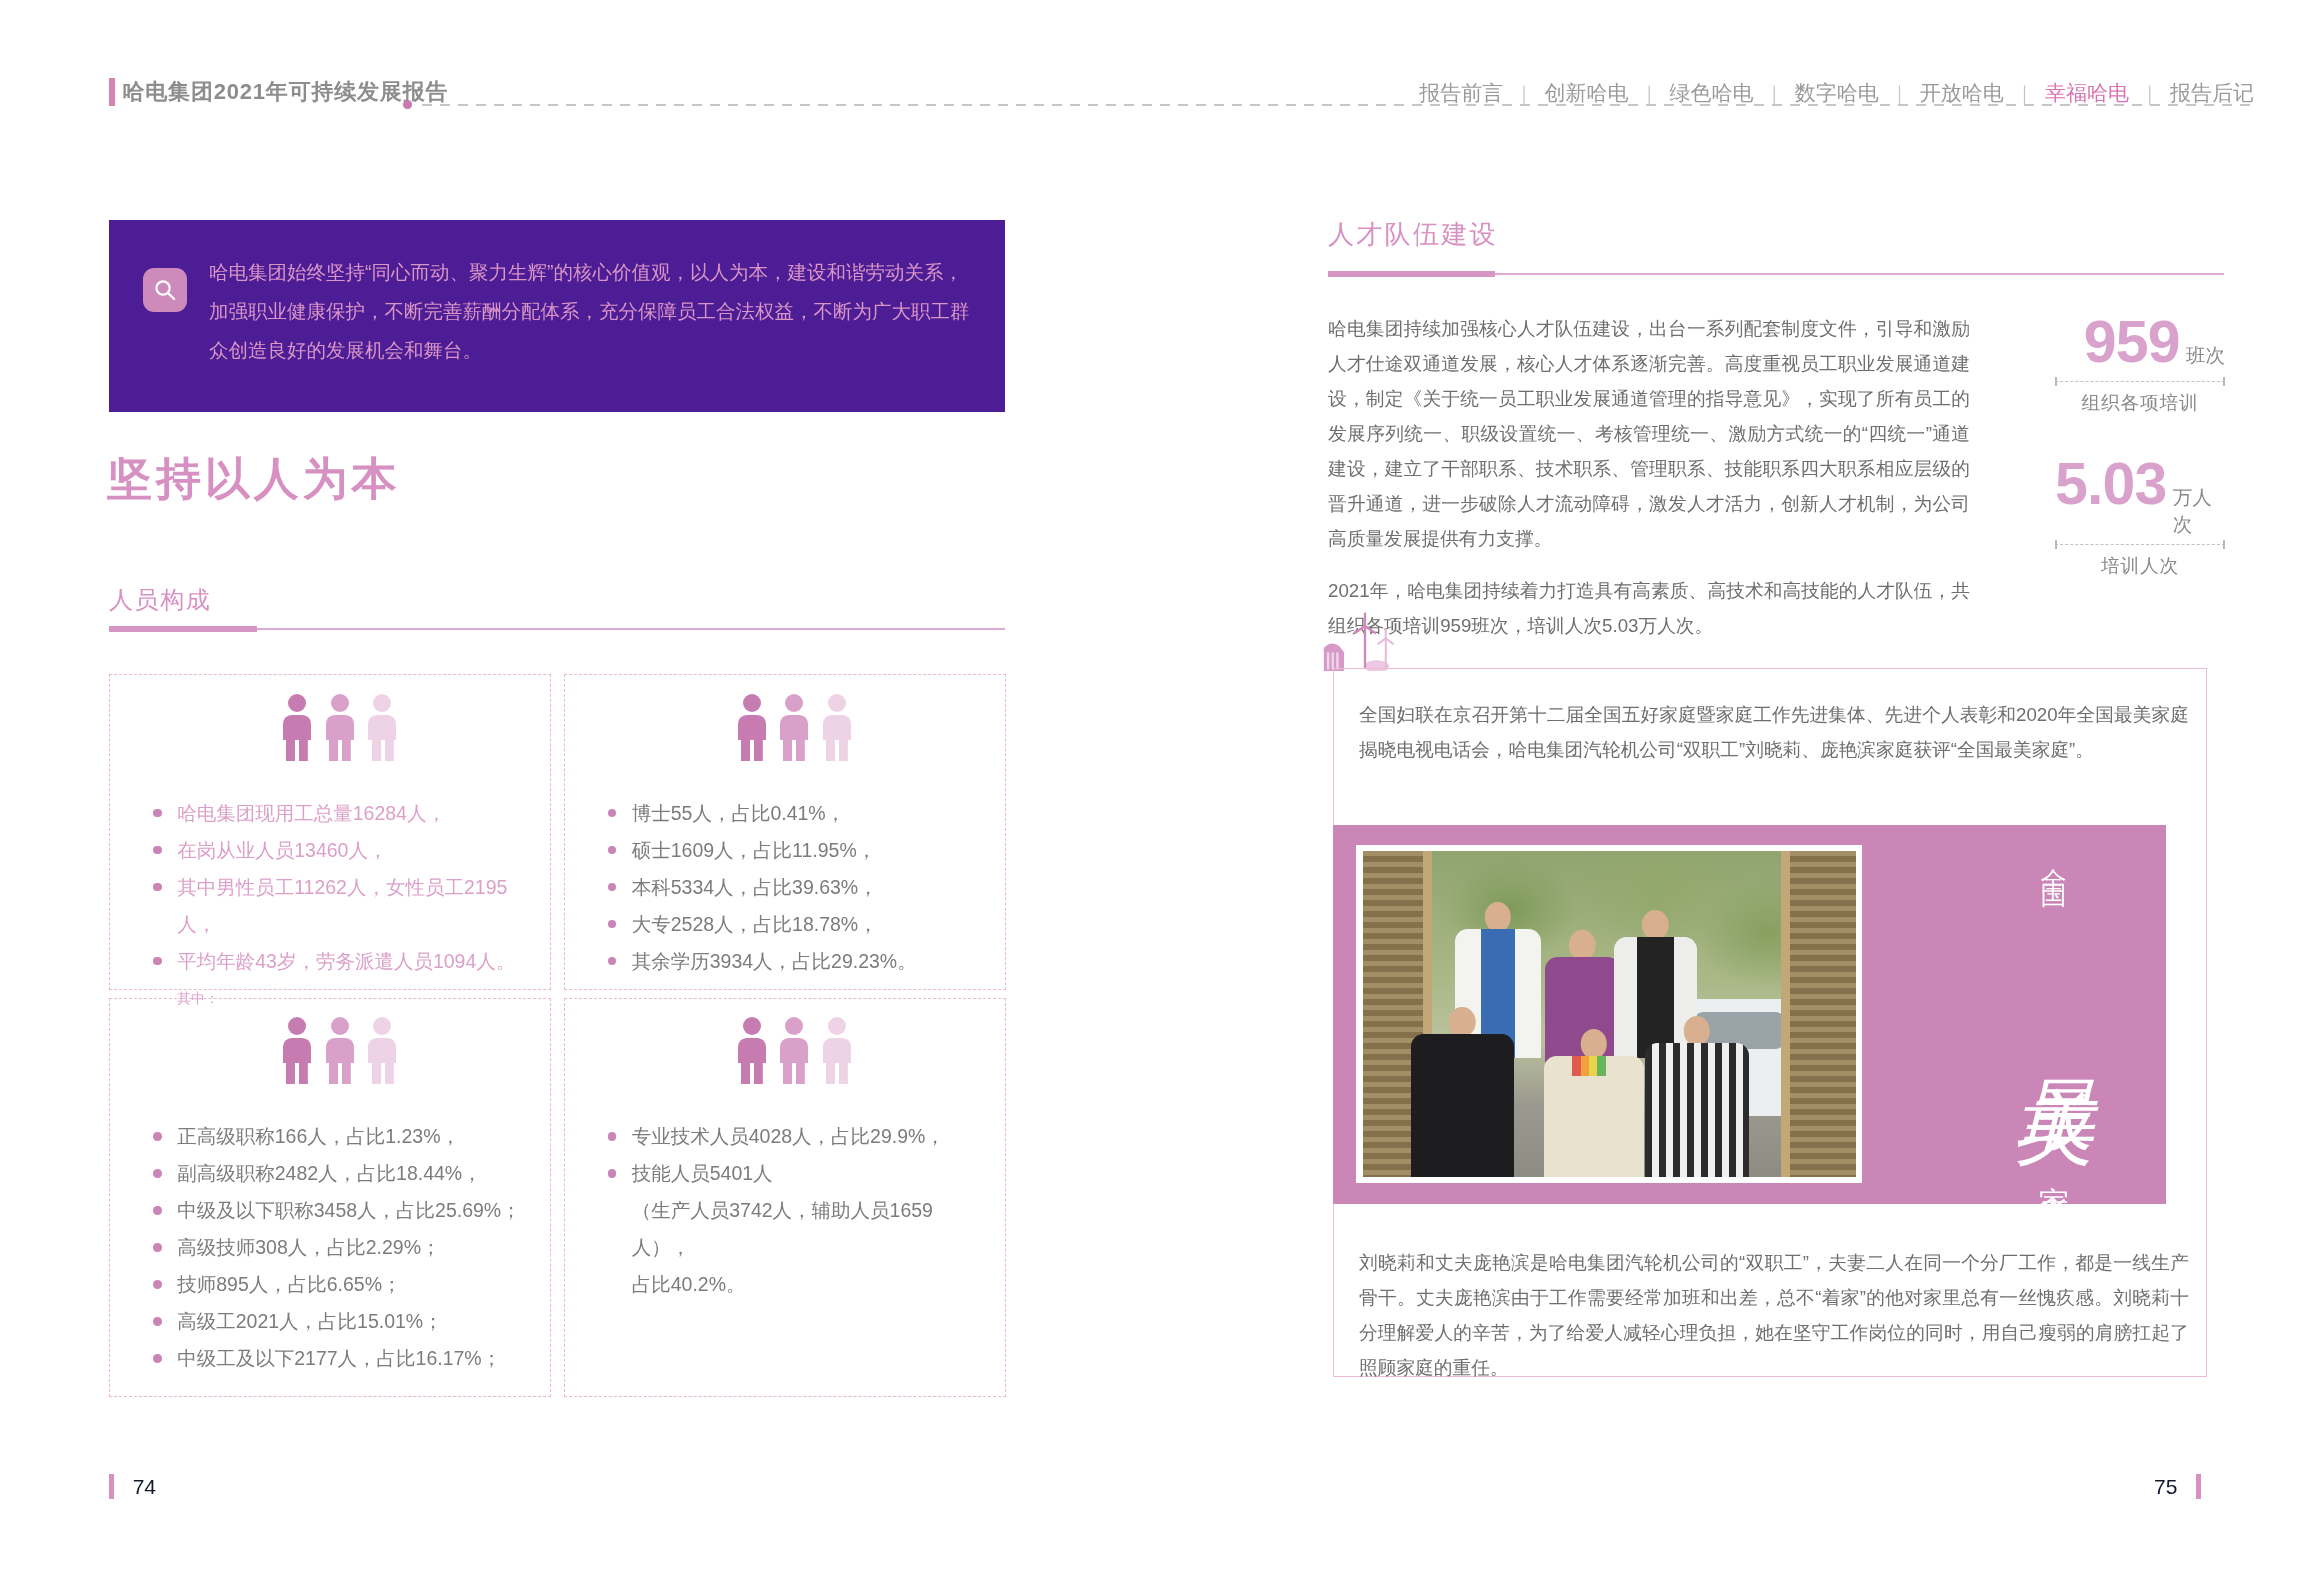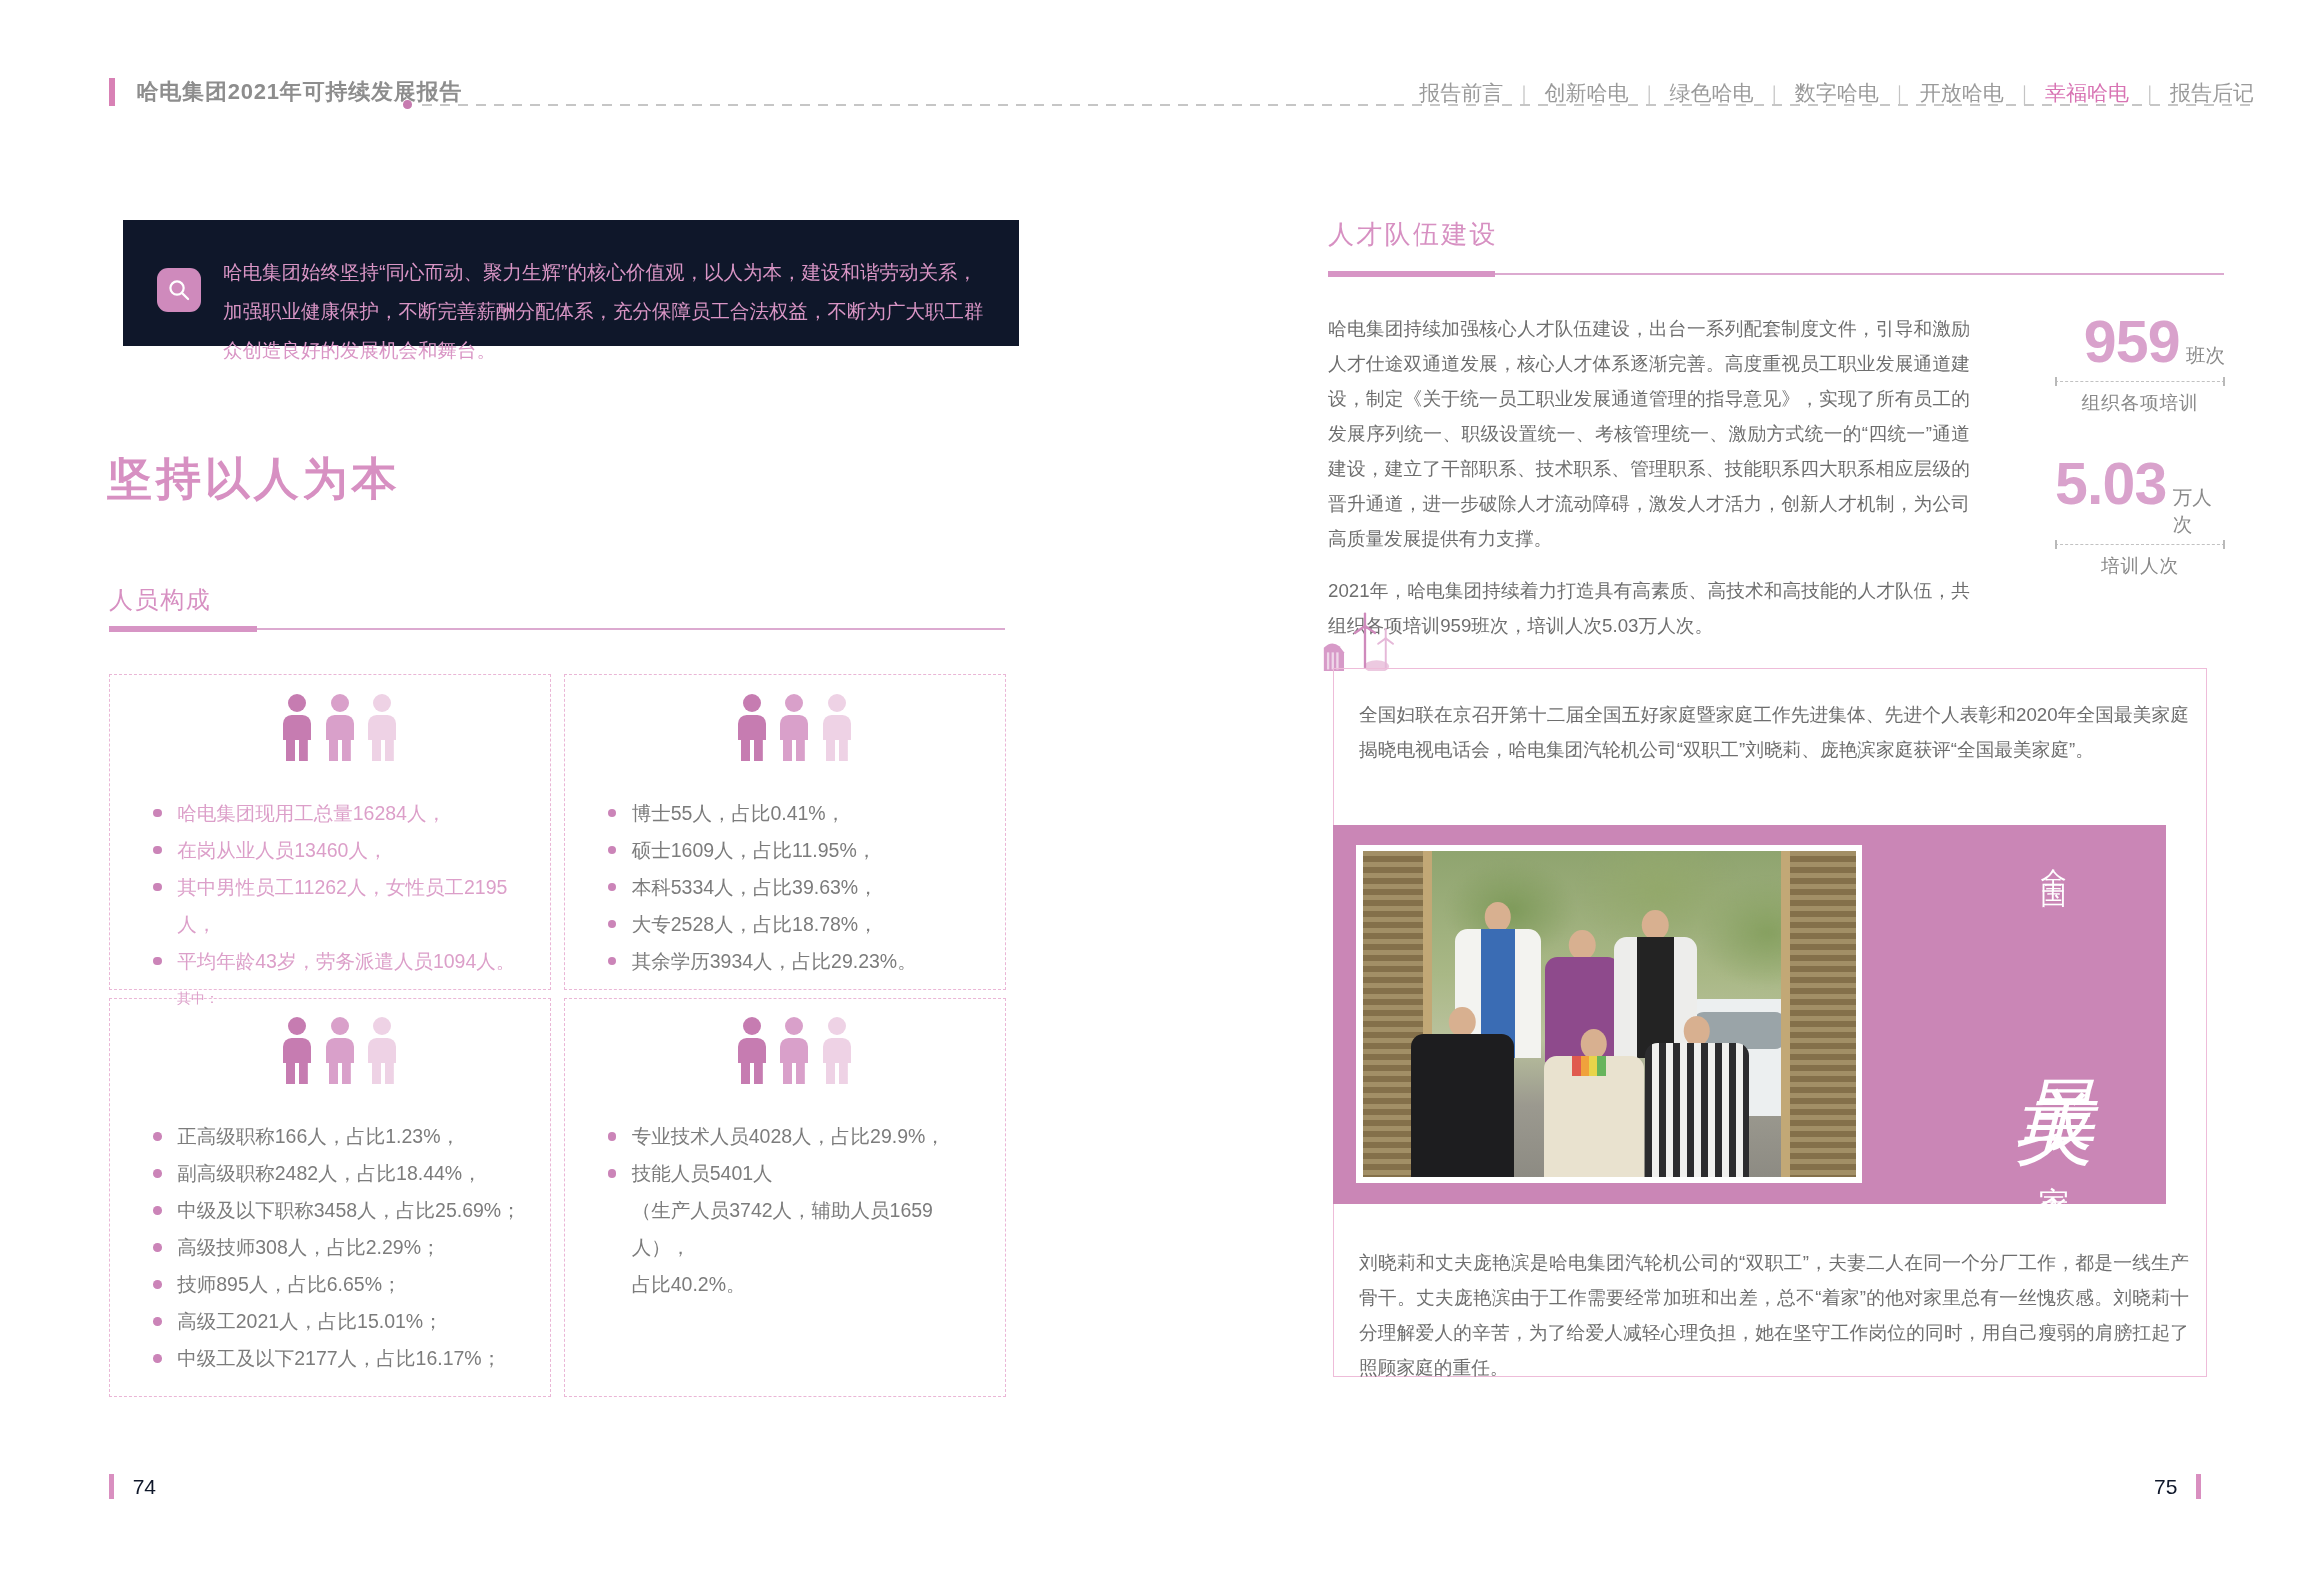--- a/index.html
+++ b/index.html
@@ -6,32 +6,32 @@
     --pink:#d790c2; --pink-strong:#d881b5; --pink-deep:#c77bb0;
     --pink-text:#dc9fc9; --pink-num:#d9a2cc;
     --gray:#6e6e6e; --nav-gray:#9a9a9a; --dashline:#c5c5c5;
     --panel:#ca86b6; --frame:#eebcd9; --boxdash:#eab6d6;
   }
   *{box-sizing:border-box;margin:0;padding:0;}
   html,body{width:2319px;height:1573px;}
   body{position:relative;background:#fff;font-family:"Liberation Sans","DejaVu Sans",sans-serif;color:var(--gray);overflow:hidden;}
 
   
-  .hleft{position:absolute;left:109px;top:77px;display:flex;align-items:center;gap:22px;}
+  .hleft{position:absolute;left:109px;top:77px;display:flex;align-items:center;gap:8px;}
   .hbar{width:5.5px;height:28px;background:var(--pink-strong);}
   .htitle{font-size:22px;font-weight:bold;color:#8d8d8d;letter-spacing:0.8px;}
   .hdot{position:absolute;left:403px;top:100px;width:8.6px;height:8.6px;border-radius:50%;background:var(--pink-deep);}
   .hdash{position:absolute;left:422px;top:104px;width:1831px;height:2.3px;
          background:repeating-linear-gradient(90deg,#c6c6c6 0 10px,transparent 10px 18px);}
   .nav{position:absolute;top:79px;right:65px;display:flex;align-items:center;font-size:21px;color:var(--nav-gray);}
   .nav .sep{margin:0 11px;color:#c4c4c4;font-size:19.5px;}
   .nav .nav-item.active{color:#d873b3;}
 
   
-  .graybox{position:absolute;left:123px;top:220px;width:896px;height:126px;background:#0f172a;}
+  .graybox{position:absolute;left:109px;top:220px;width:896px;height:192px;background:#4c1d95;}
   .gb-icon{position:absolute;left:34px;top:48px;width:44px;height:44px;border-radius:11px;background:#cf8abc;display:flex;align-items:center;justify-content:center;}
   .gb-text{position:absolute;left:100px;top:33px;right:30px;font-size:19.5px;line-height:39px;color:#d995c5;}
 
   .h1{position:absolute;left:107px;top:449px;font-size:45px;font-weight:bold;color:var(--pink);letter-spacing:3.9px;}
   .h2l{position:absolute;left:109px;top:584px;font-size:24px;color:var(--pink);letter-spacing:1.6px;}
   .rule{position:absolute;height:6.2px;}
   .rule::before{content:"";position:absolute;left:0;top:0;height:6.2px;background:#d795c5;width:var(--thick,148px);}
   .rule::after{content:"";position:absolute;left:var(--thick,148px);right:0;top:2.3px;height:1.6px;background:#dcaad0;}
   .rule-left{left:109px;top:626px;width:896px;}
   .rule-right{left:1328px;top:271px;width:896px;--thick:167px;}

